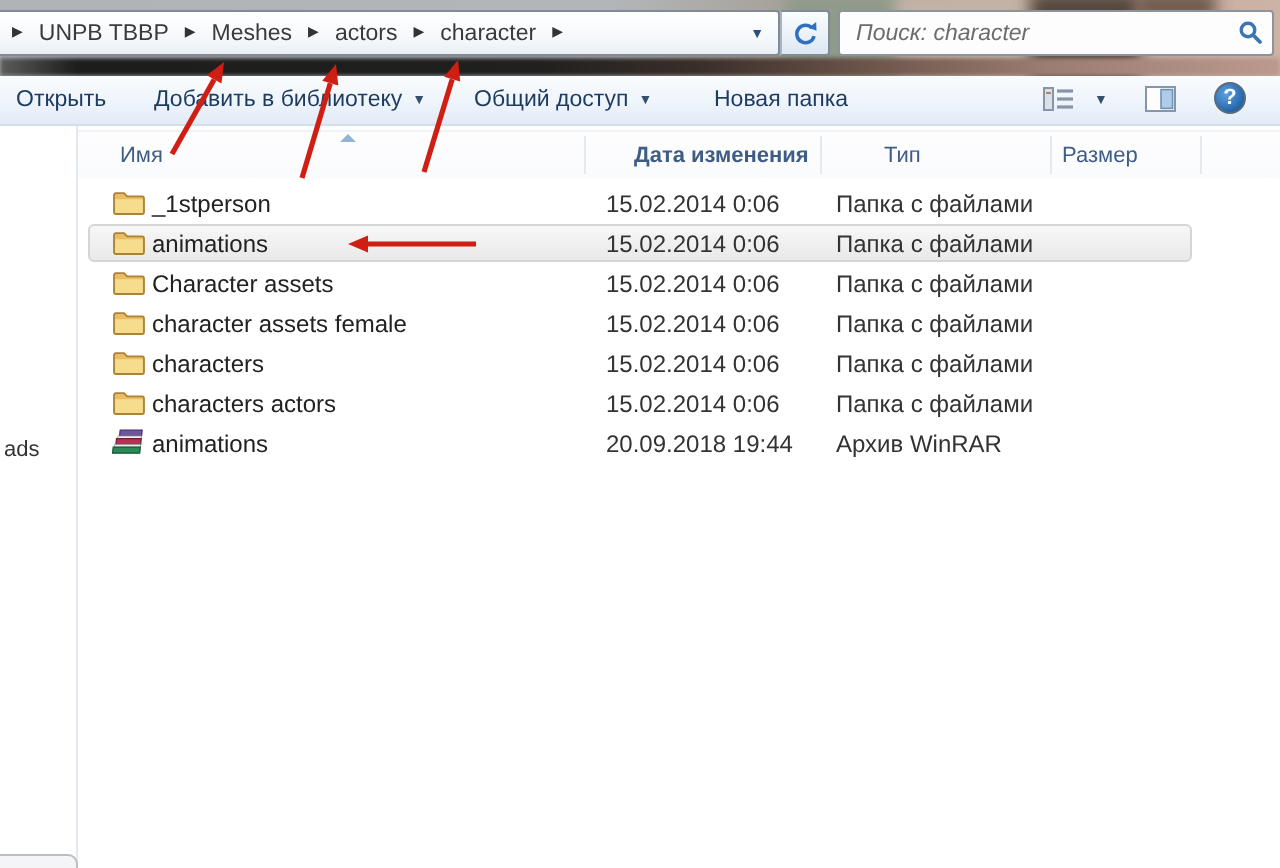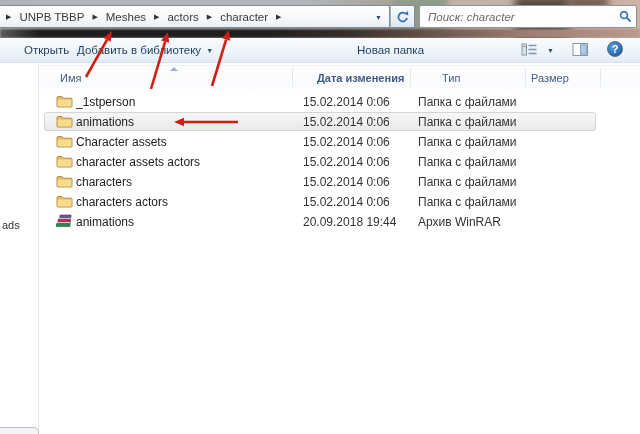--- a/index.html
+++ b/index.html
@@ -112,25 +112,29 @@
       <span class="magwrap">
         <svg width="13" height="13" viewBox="0 0 13 13">
           <circle cx="5" cy="5" r="3.4" fill="none" stroke="#3a75b5" stroke-width="1.7"></circle>
           <line x1="7.6" y1="7.6" x2="11" y2="11" stroke="#3a75b5" stroke-width="1.9" stroke-linecap="round"></line>
         </svg>
       </span>
     </div>
   </div>
 
   <div class="toolbar">
-    <div class="tbitem" style="left:20px;">
+    <div class="tbitem" style="left:4px;">
         <span>Открыть</span>
       </div>
     <div class="tbitem" style="left:73px;">
         <span>Добавить в библиотеку</span>
+        <span class="tb-dd">▼</span>
+      </div>
+    <div class="tbitem" style="left:233px;">
+        <span>Общий доступ</span>
         <span class="tb-dd">▼</span>
       </div>
     <div class="tbitem" style="left:353px;">
         <span>Новая папка</span>
       </div>
 
     <div class="tbicon" style="left:521px;">
       <svg width="17" height="15" viewBox="0 0 17 15">
         <rect x="1" y="2" width="4.5" height="11" fill="#d9e0e8" stroke="#8795a8" stroke-width="1"></rect>
         <line x1="2" y1="4.5" x2="4.5" y2="4.5" stroke="#a86" stroke-width="1"></line>
@@ -204,21 +208,21 @@
           <span class="cell c-name">Character assets</span>
           <span class="cell c-date">15.02.2014 0:06</span>
           <span class="cell c-type">Папка с файлами</span>
           <span class="cell c-size"></span>
         </div>
         <div class="frow">
           <span class="cell c-icon"><svg width="17" height="15" viewBox="0 0 17 15">
               <path d="M1 4 Q1 2.6 2 2.6 L6 2.6 L7.6 4.2 L15 4.2 Q16 4.2 16 5.2 L16 12 Q16 13 15 13 L2 13 Q1 13 1 12 Z" fill="#e9bd63" stroke="#ab8236" stroke-width="0.9"></path>
               <path d="M1.6 5.6 L15.4 5.6 L15.4 11.9 Q15.4 12.5 14.8 12.5 L2.2 12.5 Q1.6 12.5 1.6 11.9 Z" fill="#f7dc8e"></path>
             </svg></span>
-          <span class="cell c-name">character assets actors</span>
+          <span class="cell c-name">character assets female</span>
           <span class="cell c-date">15.02.2014 0:06</span>
           <span class="cell c-type">Папка с файлами</span>
           <span class="cell c-size"></span>
         </div>
         <div class="frow">
           <span class="cell c-icon"><svg width="17" height="15" viewBox="0 0 17 15">
               <path d="M1 4 Q1 2.6 2 2.6 L6 2.6 L7.6 4.2 L15 4.2 Q16 4.2 16 5.2 L16 12 Q16 13 15 13 L2 13 Q1 13 1 12 Z" fill="#e9bd63" stroke="#ab8236" stroke-width="0.9"></path>
               <path d="M1.6 5.6 L15.4 5.6 L15.4 11.9 Q15.4 12.5 14.8 12.5 L2.2 12.5 Q1.6 12.5 1.6 11.9 Z" fill="#f7dc8e"></path>
             </svg></span>
           <span class="cell c-name">characters</span>

